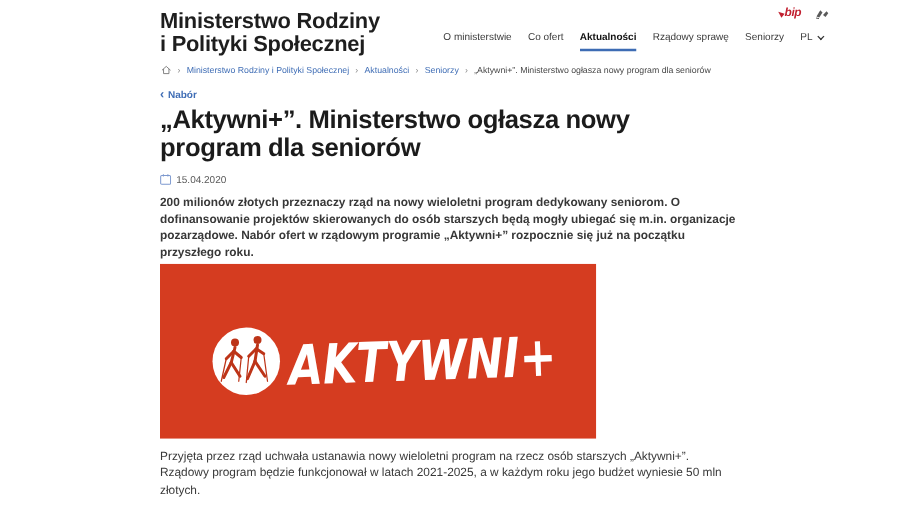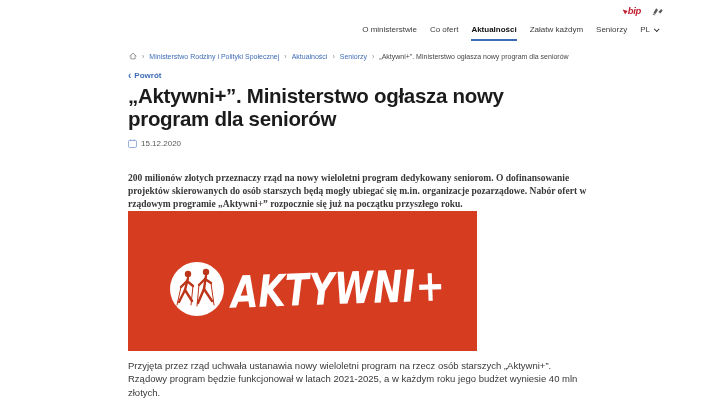--- a/index.html
+++ b/index.html
@@ -30,50 +30,52 @@
   .crumb-current { color:#474747; }
 
   
   .back { top:71px; left:128px; display:flex; align-items:center; gap:3px;
           color:#3f6db5; font-weight:700; font-size:8px; cursor:pointer; }
   .back-chev { font-size:10px; line-height:8px; }
   h1.title { top:84px; left:128px; width:392px; font-size:20.5px; line-height:23px;
              font-weight:700; color:#1b1b1b; letter-spacing:-0.3px; }
   .daterow { top:139px; left:128px; display:flex; align-items:center; gap:4px;
              font-size:8px; color:#595959; }
-  .lead { top:172px; left:128px; width:467px; font-size:9.5px; line-height:13.2px;
-          font-weight:700; color:#383838;font-family:Liberation Serif, serif; }
+  .lead { top:156px; left:128px; width:467px; font-size:9.5px; line-height:13.2px;
+          font-weight:700; color:#383838; }
   .banner { top:211px; left:128px; width:349px; height:140px; }
   .bodytext { top:359px; left:128px; width:462px; font-size:9.5px; line-height:13.4px; color:#383838; }
 </style>
 </head>
 <body>
 
 <div class="abs logo">
+  <div>Ministerstwo Rodziny</div>
+  <div>i Polityki Społecznej</div>
 </div>
 
 <div class="abs topicons">
   <span class="bip">
     <span class="bip-arrow"></span>
     <span class="bip-text">bip</span>
   </span>
   <span style="display:inline-flex;">
     <svg width="13" height="11" viewBox="0 0 13 11">
       <path d="M2.2 8.2 L5.2 3.2 L7.0 4.9 L4.4 8.9 Z" fill="#5a5a5a"></path>
       <path d="M7.4 7.0 L10.2 3.9 L11.6 5.6 L9.4 8.6 Z" fill="#5a5a5a"></path>
       <path d="M1.8 9.4 L4.2 9.9" stroke="#5a5a5a" stroke-width="0.8"></path>
     </svg>
   </span>
 </div>
 
 <nav class="abs nav">
   <span class="nav-item">O ministerstwie</span>
   <span class="nav-item">Co ofert</span>
   <span class="nav-item active">Aktualności</span>
-  <span class="nav-item">Załatw każdym</span>
+  <span class="nav-item">Rządowy sprawę</span>
   <span class="nav-item">Seniorzy</span>
   <span class="nav-item lang">
     <span>PL</span>
     <span class="chev-down"></span>
   </span>
 </nav>
 
 <div class="abs crumbs">
   <span style="display:inline-flex;">
     <svg width="8" height="8" viewBox="0 0 10 10">
@@ -85,34 +87,34 @@
   <span class="crumb-sep">›</span>
   <span class="crumb-link">Aktualności</span>
   <span class="crumb-sep">›</span>
   <span class="crumb-link">Seniorzy</span>
   <span class="crumb-sep">›</span>
   <span class="crumb-current">„Aktywni+”. Ministerstwo ogłasza nowy program dla seniorów</span>
 </div>
 
 <div class="abs back">
   <span class="back-chev">‹</span>
-  <span>Powrót</span>
+  <span>Nabór</span>
 </div>
 
 <h1 class="abs title">„Aktywni+”. Ministerstwo ogłasza nowy program dla seniorów</h1>
 
 <div class="abs daterow">
   <span style="display:inline-flex;">
     <svg width="9" height="9" viewBox="0 0 10 10">
       <rect x="0.6" y="1.6" width="8.8" height="7.8" rx="1" fill="none" stroke="#7d99cf" stroke-width="0.9"></rect>
       <line x1="3" y1="0.4" x2="3" y2="2.4" stroke="#7d99cf" stroke-width="0.9"></line>
       <line x1="7" y1="0.4" x2="7" y2="2.4" stroke="#7d99cf" stroke-width="0.9"></line>
     </svg>
   </span>
-  <span>15.12.2020</span>
+  <span>15.04.2020</span>
 </div>
 
 <p class="abs lead">200 milionów złotych przeznaczy rząd na nowy wieloletni program dedykowany seniorom. O dofinansowanie projektów skierowanych do osób starszych będą mogły ubiegać się m.in. organizacje pozarządowe. Nabór ofert w rządowym programie „Aktywni+” rozpocznie się już na początku przyszłego roku.</p>
 
 <div class="abs banner">
   <svg width="349" height="140" viewBox="0 0 349 140">
     <rect width="349" height="140" fill="#d53c20"></rect>
     <circle cx="69" cy="78" r="27" fill="#ffffff"></circle>
     <g stroke="#bd3418" stroke-width="2.4" stroke-linecap="round" fill="none">
 
@@ -133,13 +135,13 @@
     <g stroke="#bd3418" stroke-width="1" stroke-linecap="round">
       <path d="M53 76 L49 94"></path>
       <path d="M65 75 L63 94"></path>
       <path d="M71 74 L69 95"></path>
       <path d="M83 72 L86 94"></path>
     </g>
     <text x="103" y="93" font-family="DejaVu Sans, sans-serif" font-size="44" font-weight="bold" font-style="italic" fill="#ffffff" textLength="214" lengthAdjust="spacingAndGlyphs" transform="rotate(-2 210 78)">AKTYWNI+</text>
   </svg>
 </div>
 
-<p class="abs bodytext">Przyjęta przez rząd uchwała ustanawia nowy wieloletni program na rzecz osób starszych „Aktywni+”. Rządowy program będzie funkcjonował w latach 2021-2025, a w każdym roku jego budżet wyniesie 40 mln złotych.</p>
+<p class="abs bodytext">Przyjęta przez rząd uchwała ustanawia nowy wieloletni program na rzecz osób starszych „Aktywni+”. Rządowy program będzie funkcjonował w latach 2021-2025, a w każdym roku jego budżet wyniesie 50 mln złotych.</p>
 
 </body></html>

